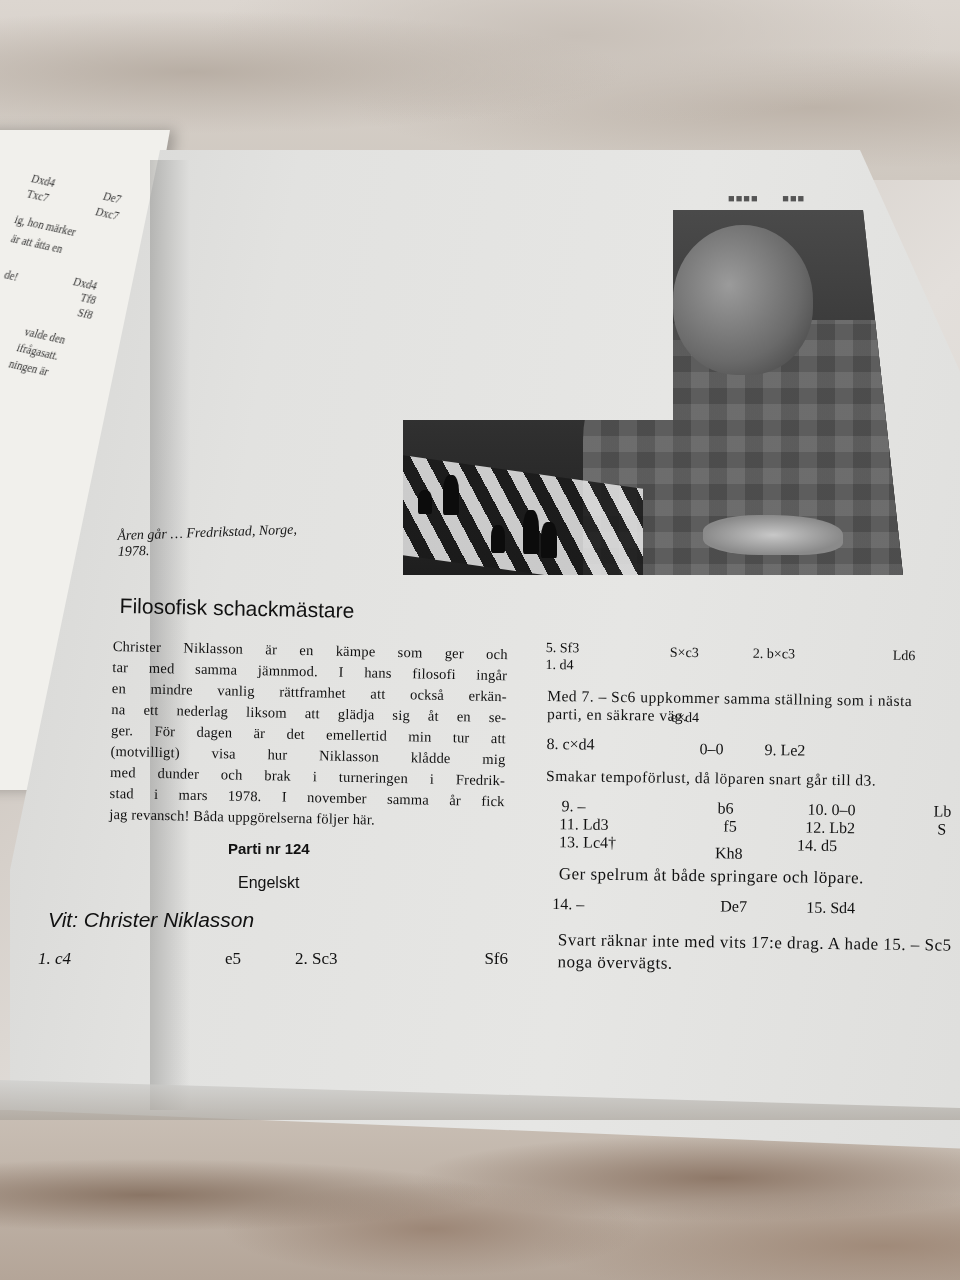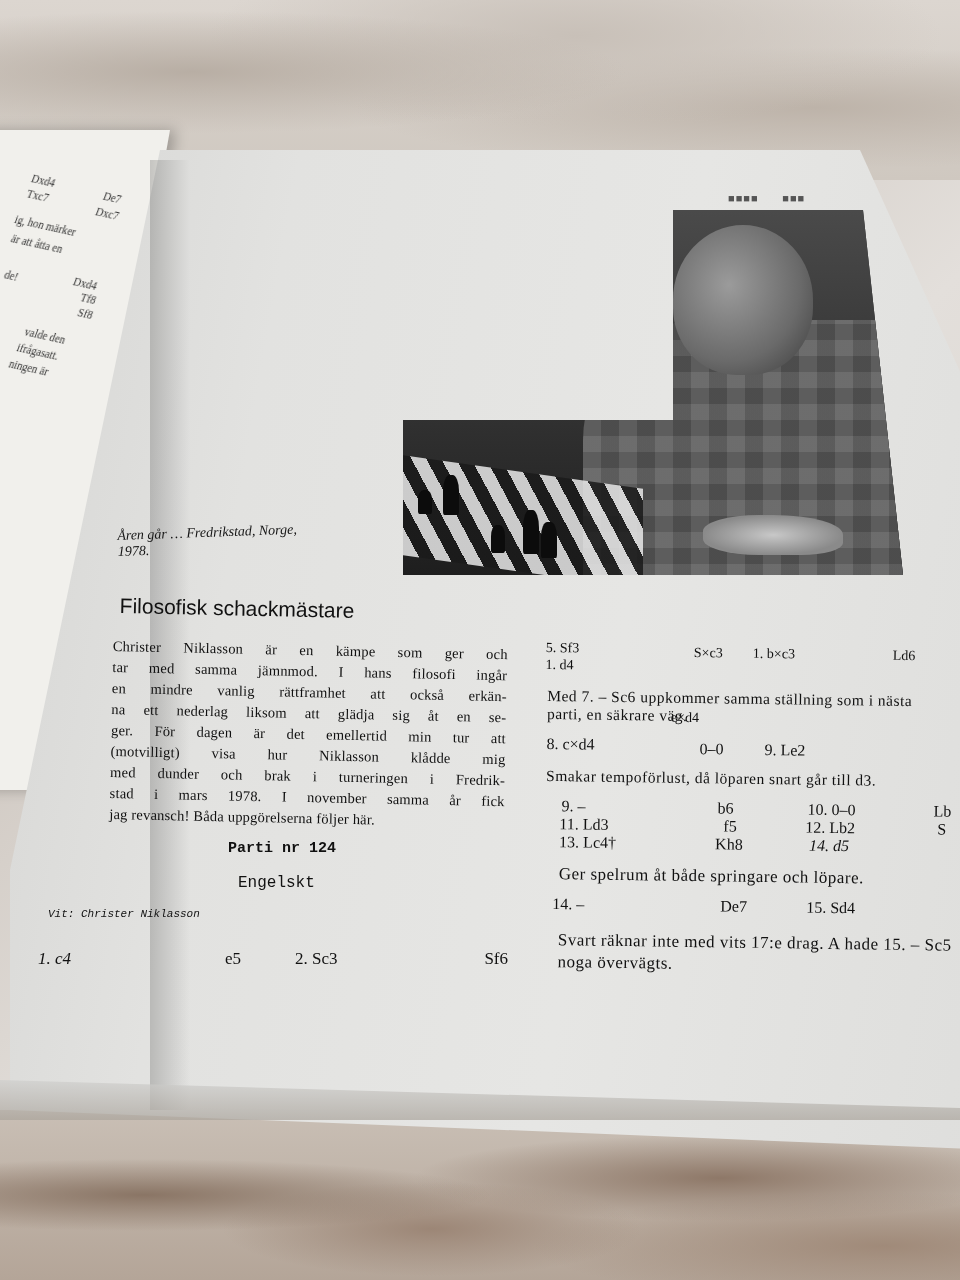--- a/index.html
+++ b/index.html
@@ -102,25 +102,25 @@
     font-size:21px; color:#111; transform: rotate(1.2deg); transform-origin:left top;
   }
   .intro {
     position:absolute; left:113px; top:636px; width:395px; font-size:14.5px; line-height:21px;
     color:#111; text-align:justify; text-align-last:justify; transform: rotate(1.2deg); transform-origin:left top;
     letter-spacing:0.2px;
   }
   .intro div { text-align:justify; text-align-last:justify; }
   .intro div.last { text-align-last:left; }
   .game-head {
-    position:absolute; font-family:Liberation Mono, monospace; color:#111;
+    position:absolute; font-family:Liberation Sans, sans-serif; color:#111;
   }
   .parti { left:228px; top:840px; font-size:15px; font-weight:bold; }
   .opening { left:238px; top:874px; font-size:16px; }
-  .white-player { left:48px; top:908px; font-size:11px; font-style:italic; }
+  .white-player { left:48px; top:908px; font-size:21px; font-style:italic; }
   .moves-left {
     position:absolute; left:38px; top:948px; width:470px; font-family:"Liberation Serif", serif;
     font-size:17px; color:#111; line-height:22px;
   }
   .mrow { position:relative; height:22px; }
   .mrow span { position:absolute; white-space:nowrap; }
   .col-a { left:0; } .col-b { left:187px; } .col-c { left:257px; } .col-d { right:0; text-align:left; }
   .right-col {
     position:absolute; left:548px; top:640px; width:460px; color:#111;
     font-family:"Liberation Serif", serif; transform: rotate(0.8deg); transform-origin:left top;
@@ -204,22 +204,22 @@
     <span class="col-b">e5</span>
     <span class="col-c">2. Sc3</span>
     <span class="col-d">Sf6</span>
   </div>
 </div>
 
 <div class="right-col">
   <div class="r-moves">
     <div class="mrow" style="height:17px;">
       <span style="left:-2px;text-align:center;">5. Sf3</span>
-      <span style="left:122px;top:3px;margin-left:24px;">S×c3</span>
-      <span style="left:205px;top:3px;">1. b×c3</span>
+      <span style="left:122px;top:3px;">S×c3</span>
+      <span style="left:205px;top:3px;">2. b×c3</span>
       <span style="left:345px;top:3px;">Ld6</span>
     </div>
     <div class="mrow" style="height:20px;">
       <span style="left:-2px;">1. d4</span>
       <span style="left:124px;top:3px;margin-top:48px;">e×d4</span>
     </div>
   </div>
   <div class="r-text" style="width:395px;">Med 7. – Sc6 uppkommer samma ställning som i nästa parti, en säkrare väg.</div>
   <div class="r-moves big">
     <div class="mrow" style="height:22px;">
@@ -237,22 +237,22 @@
       <span style="left:388px;">Lb</span>
     </div>
     <div class="mrow" style="height:18px;">
       <span style="left:14px;">11. Ld3</span>
       <span style="left:178px;">f5</span>
       <span style="left:260px;">12. Lb2</span>
       <span style="left:392px;">S</span>
     </div>
     <div class="mrow" style="height:22px;">
       <span style="left:14px;">13. Lc4†</span>
-      <span style="left:170px;">Kh8</span>
-      <span style="left:264px;font-style:italic;">14. d5</span>
+      <span style="left:170px;margin-top:9px;">Kh8</span>
+      <span style="left:252px;">14. d5</span>
     </div>
   </div>
   <div class="r-text" style="font-size:17px;margin-left:14px;width:420px;">Ger spelrum åt både springare och löpare.</div>
   <div class="r-moves big">
     <div class="mrow" style="height:24px;">
       <span style="left:8px;">14. –</span>
       <span style="left:176px;">De7</span>
       <span style="left:262px;">15. Sd4</span>
     </div>
   </div>

